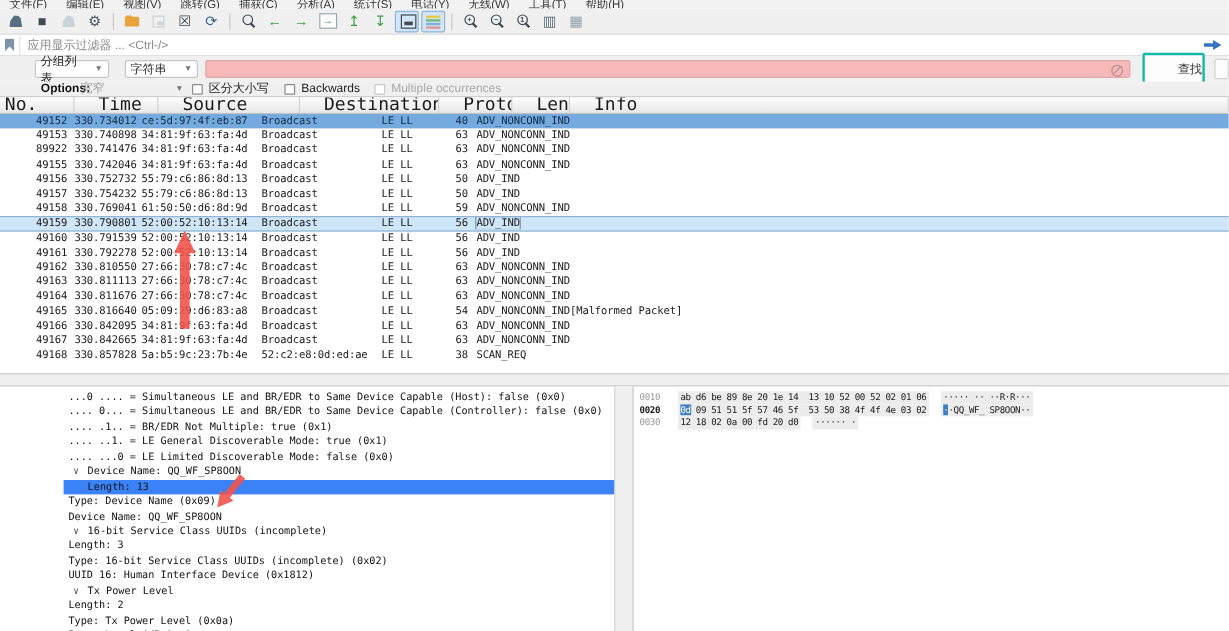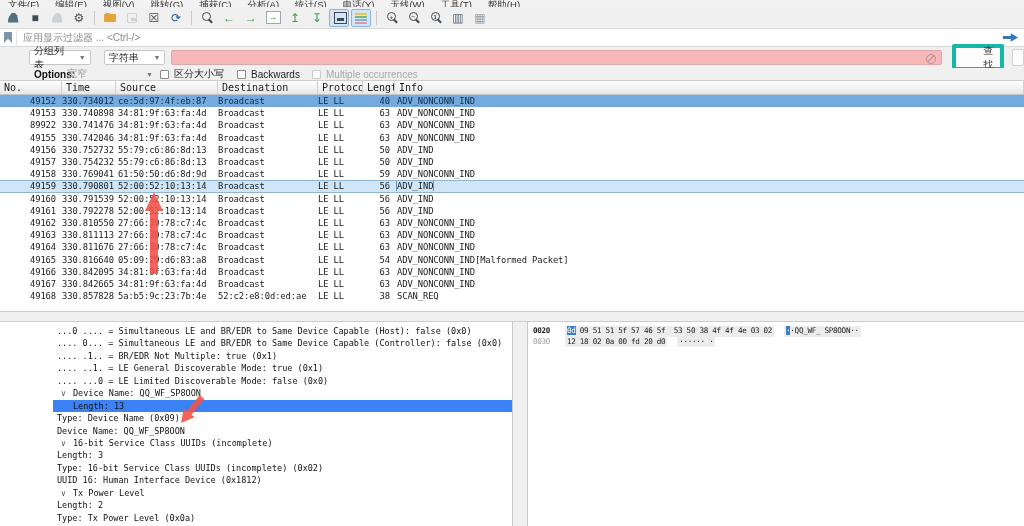--- a/index.html
+++ b/index.html
@@ -52,38 +52,38 @@
   
   #findbar{height:21px;background:#f0f0f0;display:flex;align-items:center;}
   .dd{height:15px;background:#fff;border:1px solid #c6c6c6;border-radius:2px;font-size:10px;
       display:flex;align-items:center;justify-content:space-between;padding:0 4px;color:#222;box-sizing:border-box;}
   .chev{color:#777;font-size:7px;margin-left:6px;}
   #dd-scope{margin-left:29px;width:62px;}
   #dd-type{margin-left:13px;width:62px;}
   #find-input{margin-left:6px;width:776px;height:15px;background:#f6b8b8;border:1px solid #dfa7a7;border-radius:2px;position:relative;box-sizing:border-box;}
   .icon-no{position:absolute;right:5px;top:2.5px;width:8px;height:8px;border:1px solid #b98f8f;border-radius:50%;}
   .icon-no::after{content:"";position:absolute;left:-1px;top:3.4px;width:10px;height:1px;background:#b98f8f;transform:rotate(-45deg);}
-  #find-btn{margin-left:10px;width:52px;height:27px;background:#fdfdfd;border:4px solid #14b8a6;border-radius:2px;
+  #find-btn{margin-left:10px;width:52px;height:27px;background:#fdfdfd;border:2px solid #14b8a6;border-radius:2px;
             font-size:10px;color:#333;display:flex;align-items:center;justify-content:center;box-sizing:border-box;padding-left:27px;}
   #cancel-sliver{margin-left:8px;width:12px;height:17px;background:#fdfdfd;border:1px solid #d0d0d0;border-radius:2px;box-sizing:border-box;}
 
   
   #optionsbar{height:12px;background:#f0f0f0;border-bottom:1px solid #cfcfcf;position:relative;font-size:10px;}
   #optionsbar .abs{position:absolute;top:0;height:12px;display:flex;align-items:center;}
   #opt-label{left:34px;font-weight:bold;color:#111;}
   #opt-charset{left:67px;width:86px;color:#9a9a9a;justify-content:space-between;}
   .cb{width:9px;height:9px;background:#fff;border:1px solid #8a8a8a;border-radius:1px;margin-right:5px;box-sizing:border-box;}
   .cb.disabled{border-color:#c9c9c9;}
   #opt-case{left:160px;color:#222;}
   #opt-back{left:237px;color:#222;}
   #opt-multi{left:312px;color:#a8a8a8;}
 
   
   #colheader{height:14px;display:flex;background:linear-gradient(#fdfdfd,#e7e7e7);
-             border-bottom:1px solid #c4c4c4;font-size:10px;color:#1a1a1a;box-sizing:border-box;}
+             border-bottom:1px solid #c4c4c4;font-size:15px;color:#1a1a1a;box-sizing:border-box;gap:16px;}
   .hc{border-right:1px solid #d2d2d2;padding:0 0 0 4px;box-sizing:border-box;line-height:13px;
       overflow:hidden;white-space:nowrap;}
   #packets{height:216px;font-size:8.8px;letter-spacing:-0.1px;background:#fff;}
   .prow{height:12.2px;display:flex;align-items:center;white-space:pre;box-sizing:border-box;}
   .prow span{overflow:hidden;white-space:pre;}
   .c-no{width:62px;text-align:right;padding-right:6px;box-sizing:border-box;}
   .c-time{width:54px;}
   .c-source{width:102px;padding-left:2px;box-sizing:border-box;}
   .c-destination{width:100px;box-sizing:border-box;}
   .c-protocol{width:45px;}
@@ -286,20 +286,21 @@
       <div class="d-line lvl2"><span>Length: 3</span></div>
       <div class="d-line lvl2"><span>Type: 16-bit Service Class UUIDs (incomplete) (0x02)</span></div>
       <div class="d-line lvl2"><span>UUID 16: Human Interface Device (0x1812)</span></div>
       <div class="d-line lvl1"><span class="exp">∨</span><span>Tx Power Level</span></div>
       <div class="d-line lvl2"><span>Length: 2</span></div>
       <div class="d-line lvl2"><span>Type: Tx Power Level (0x0a)</span></div>
       <div class="d-line lvl2"><span>Power Level (dBm): 0</span></div>
     </div>
   <div id="vsplit"></div>
   <div id="hex" class="mono">
+      <div class="h-row"><span class="h-off">0010</span><span class="h-bytes">ab d6 be 89 8e 20 1e 14  13 10 52 00 52 02 01 06</span><span class="h-ascii">····· ·· ··R·R···</span></div>
       <div class="h-row"><span class="h-off active">0020</span><span class="h-bytes"><span class="h-sel">0d</span> 09 51 51 5f 57 46 5f  53 50 38 4f 4f 4e 03 02</span><span class="h-ascii"><span class="h-sel">·</span>·QQ_WF_ SP8OON··</span></div>
       <div class="h-row"><span class="h-off">0030</span><span class="h-bytes">12 18 02 0a 00 fd 20 d0</span><span class="h-ascii">······ ·</span></div>
     </div>
 </div>
 
 <svg id="annotations">
   <polygon class="arrow" points="154,192 163,211 158,211 158,274 150,274 150,211 145,211" opacity="0.9" fill="#f2544a"></polygon>
   <polygon class="arrow" points="181,423 183.7,408.5 186.9,411 199.7,395.1 204.3,398.9 191.5,414.8 194.6,417.3" opacity="0.9" fill="#f2544a"></polygon>
 </svg>
 

